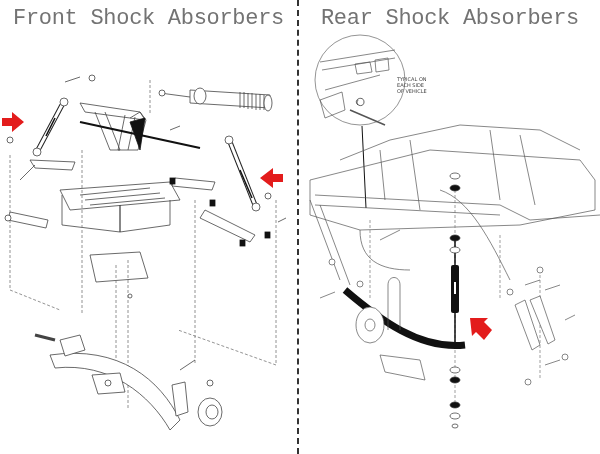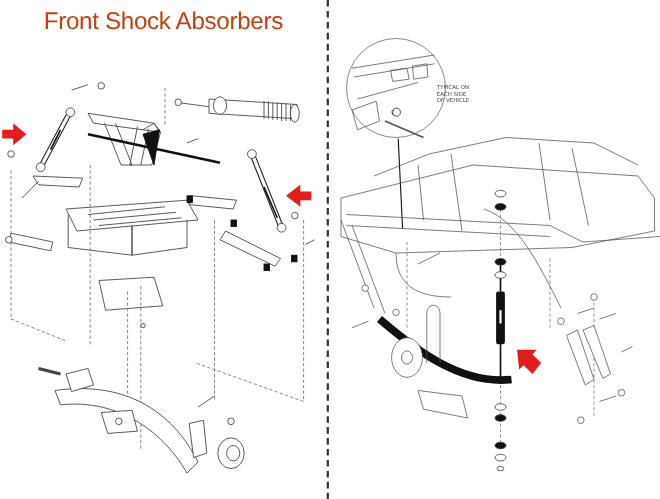--- a/index.html
+++ b/index.html
@@ -2,21 +2,21 @@
 <html><head>
   <meta charset="utf-8">
   <style>
     html, body { margin: 0; padding: 0; background: #ffffff; }
     body { width: 600px; height: 454px; position: relative; overflow: hidden; font-family: "DejaVu Sans", sans-serif; }
     .panel { position: absolute; top: 0; height: 454px; }
     #panel-front { left: 0; width: 297px; }
     #panel-rear { left: 300px; width: 300px; }
     .title {
       position: absolute; top: 6px; left: 0; right: 0; text-align: center;
-      font-family: Liberation Sans, sans-serif; font-size: 22px; color: #c2410c; letter-spacing: -0.3px;
+      font-family: Liberation Mono, monospace; font-size: 22px; color: #737373; letter-spacing: -0.3px;
     }
     #divider {
       position: absolute; left: 297px; top: 0; width: 0; height: 454px;
       border-left: 2px dashed #333;
     }
     svg.art { position: absolute; left: 0; top: 0; }
   </style>
 </head>
 <body>
 
@@ -122,20 +122,21 @@
     </g>
 
     <path d="M2 118 L12 118 L12 112 L24 122 L12 132 L12 126 L2 126 Z" fill="#e31c1c"></path>
     <path d="M283 174 L273 174 L273 168 L260 178 L273 188 L273 182 L283 182 Z" fill="#e31c1c"></path>
   </svg>
 </div>
 
 <div id="divider"></div>
 
 <div id="panel-rear" class="panel">
+  <div class="title">Rear Shock Absorbers</div>
 
   <svg class="art" width="300" height="454" viewBox="0 0 300 454">
     <g fill="none" stroke="#555" stroke-width="0.7">
 
       <g>
         <circle cx="60" cy="80" r="45" fill="#fff" stroke="#666"></circle>
         <path d="M20 62 L95 50 M22 70 L95 58 M25 90 L80 75"></path>
         <path d="M55 64 L70 62 L72 72 L57 74 Z"></path>
         <path d="M75 60 L88 58 L89 70 L76 72 Z"></path>
         <path d="M20 100 L42 92 L45 110 L25 118 Z"></path>

